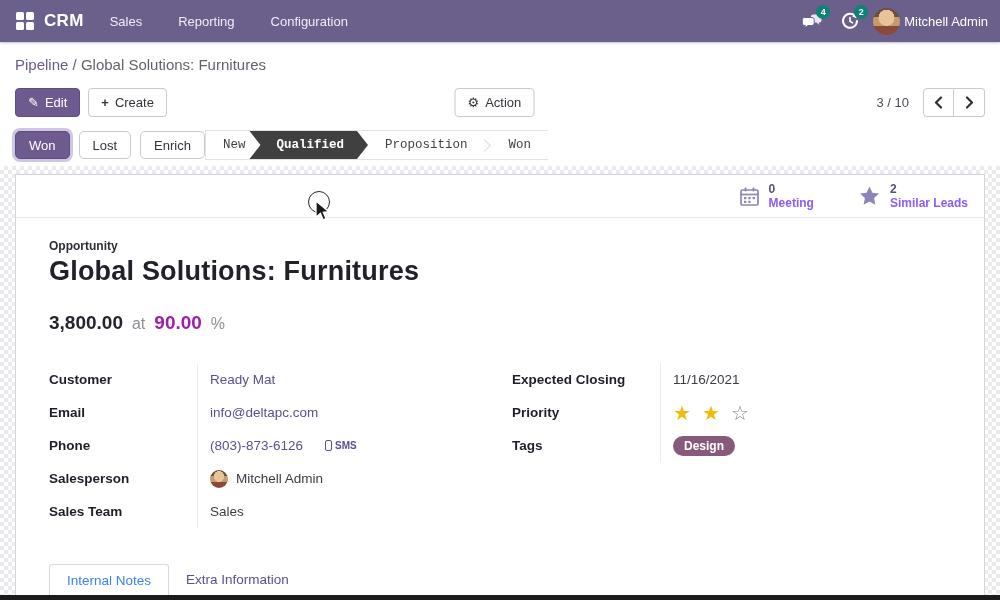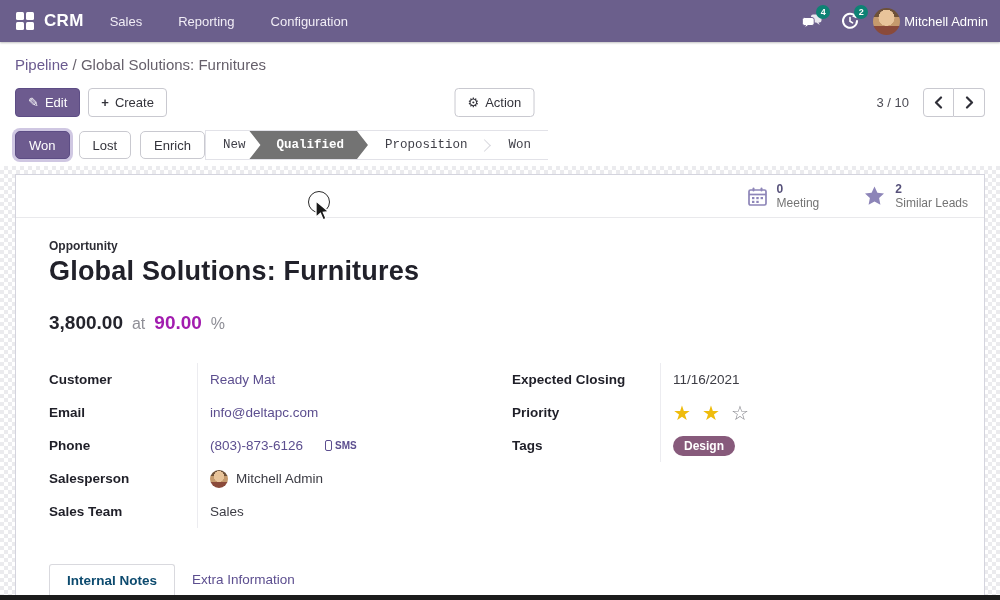--- a/index.html
+++ b/index.html
@@ -54,40 +54,40 @@
   .status-row { display:flex; align-items:center; 
     margin-top:13px; padding-left:15px; height:30px; }
   .status-buttons { display:flex; gap:9px; }
   .sbtn { height:28px; padding:0 13px; font-size:13px; border-radius:5px;
     border:1px solid #c9c9d0; background:#fff; color:#33333b; cursor:pointer; }
   .sbtn.selected { background:#6d5b8f; color:#fff; border-color:#5d4d85;
     box-shadow:0 0 0 3px #cfc7e2; }
   .stages { display:flex; align-items:stretch; height:30px; background:#fff;
     border:1px solid #e2e2e8; border-right:none; font-size:12.5px; color:#3f3f48; }
   .stage { display:flex; align-items:center; padding:0 17px; cursor:pointer; white-space:nowrap;font-family:Liberation Mono, monospace; }
-  .stage.active { background:#737373; color:#fff; font-weight:bold;
+  .stage.active { background:#404040; color:#fff; font-weight:bold;
     clip-path:polygon(0 0, calc(100% - 11px) 0, 100% 50%, calc(100% - 11px) 100%, 0 100%, 11px 50%);
     padding:0 24px 0 27px; margin-left:-13px; }
   .stage-sep { width:9px; height:9px; border-top:1px solid #d8d8de; border-right:1px solid #d8d8de;
     transform:rotate(45deg); align-self:center; margin:0 2px 0 -4px; }
 
   
   .content-bg { margin-top:6px; height:calc(600px - 166px); padding:8px 15px 0 15px;
     background-color:#fff;
     background-image:
       linear-gradient(45deg, #ebebee 25%, transparent 25%, transparent 75%, #ebebee 75%),
       linear-gradient(45deg, #ebebee 25%, transparent 25%, transparent 75%, #ebebee 75%);
     background-position:0 0, 4px 4px; background-size:8px 8px; }
   .card { background:#fff; border:1px solid #d4d4de; height:100%; position:relative; }
   .card-toprow { height:43px; display:flex; align-items:center; justify-content:flex-end;
     gap:44px; padding-right:16px; border-bottom:1px solid #e9e9ec; position:relative; }
   .stat-btn { display:flex; align-items:center; gap:9px; cursor:pointer; }
   .stat-text { display:flex; flex-direction:column; line-height:14px; font-size:12px; }
   .stat-value { color:#56517a; font-weight:bold; }
-  .stat-label { color:#737373; }
+  .stat-label { color:#8b5cf6;font-weight:bold; }
 
   .spinner { position:absolute; left:292px; top:16px; width:22px; height:22px;
     border:1.6px solid #2a2a2a; border-radius:50%; }
   .cursor { position:absolute; left:299px; top:25px; }
 
   .sheet { padding:21px 33px 0 33px; }
   .record-type { font-size:12px; font-weight:bold; color:#2d2d35; }
   .sheet-title { font-size:27px; font-weight:bold; color:#21212a; margin-top:3px;
     letter-spacing:.2px; }
   .amount-row { margin-top:25px; font-size:19px; display:flex; align-items:baseline; gap:9px; }
@@ -108,21 +108,21 @@
     border-radius:2px; }
   .star { font-size:20px; line-height:20px; margin-right:3px; cursor:pointer; }
   .star.filled { color:#efbc0c; }
   .star.empty { color:#8a8a90; }
   .tag-pill { background:#875a7b; color:#fff; font-size:12px; font-weight:bold;
     padding:3px 11px; border-radius:11px; }
 
   .tabs { margin-top:36px; display:flex; border-bottom:1px solid #d9d9de; padding-left:0; }
   .tab { font-size:13.5px; padding:8px 17px; cursor:pointer; }
   .tab.active { border:1px solid #d9d9de; border-bottom:1px solid #fff; margin-bottom:-1px;
-    border-radius:3px 3px 0 0; color:#0c4a6e; background:#fff;font-weight:bold; }
+    border-radius:3px 3px 0 0; color:#3b82f6; background:#fff; }
   .tab.inactive { color:#5c4e8f; }
 
   .bottom-strip { position:fixed; left:0; bottom:0; width:1000px; height:5px; background:#1c1c1c; }
 
   svg { display:block; }
 </style>
 </head>
 <body>
 
 <div class="topbar">

